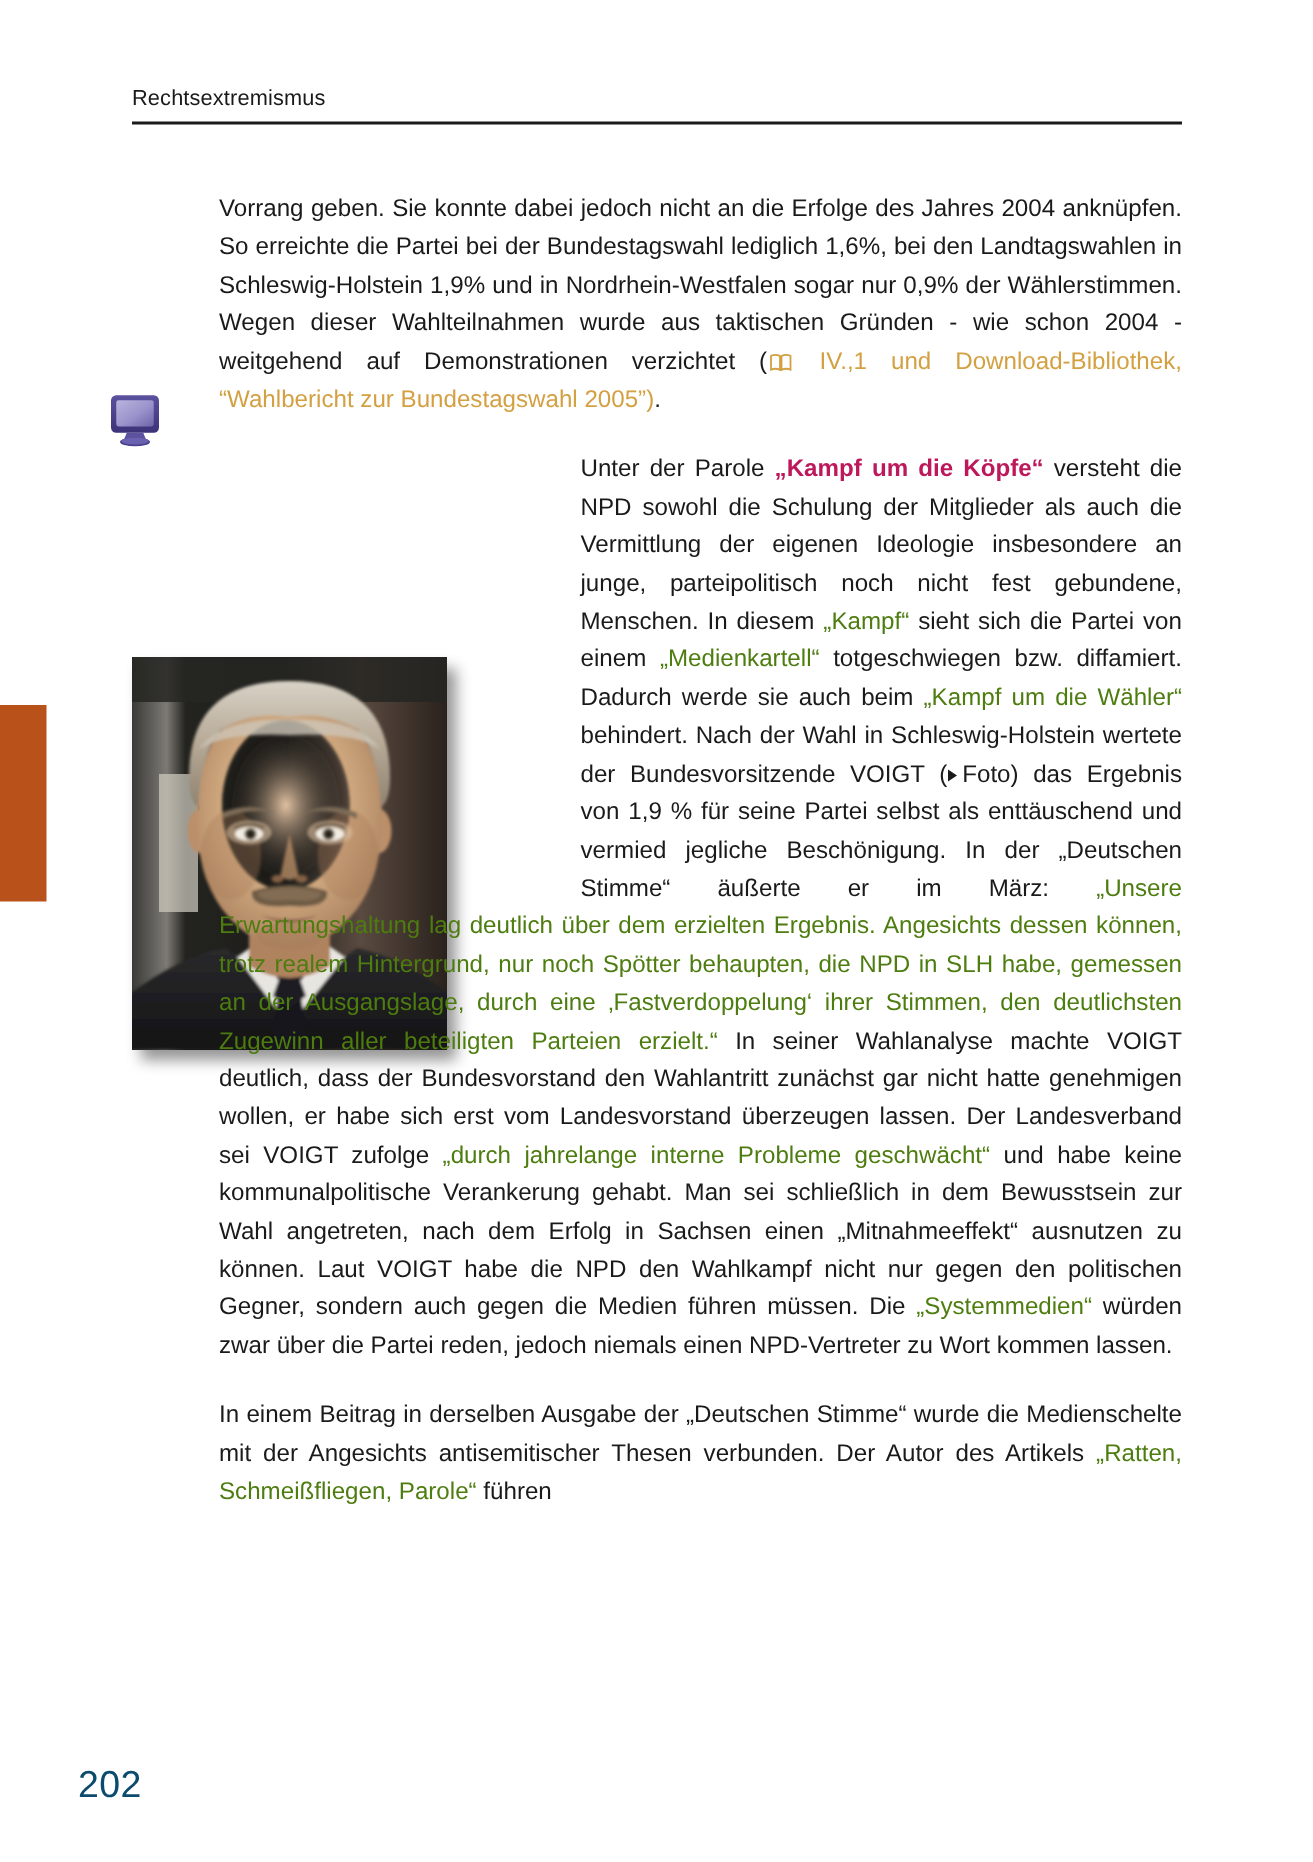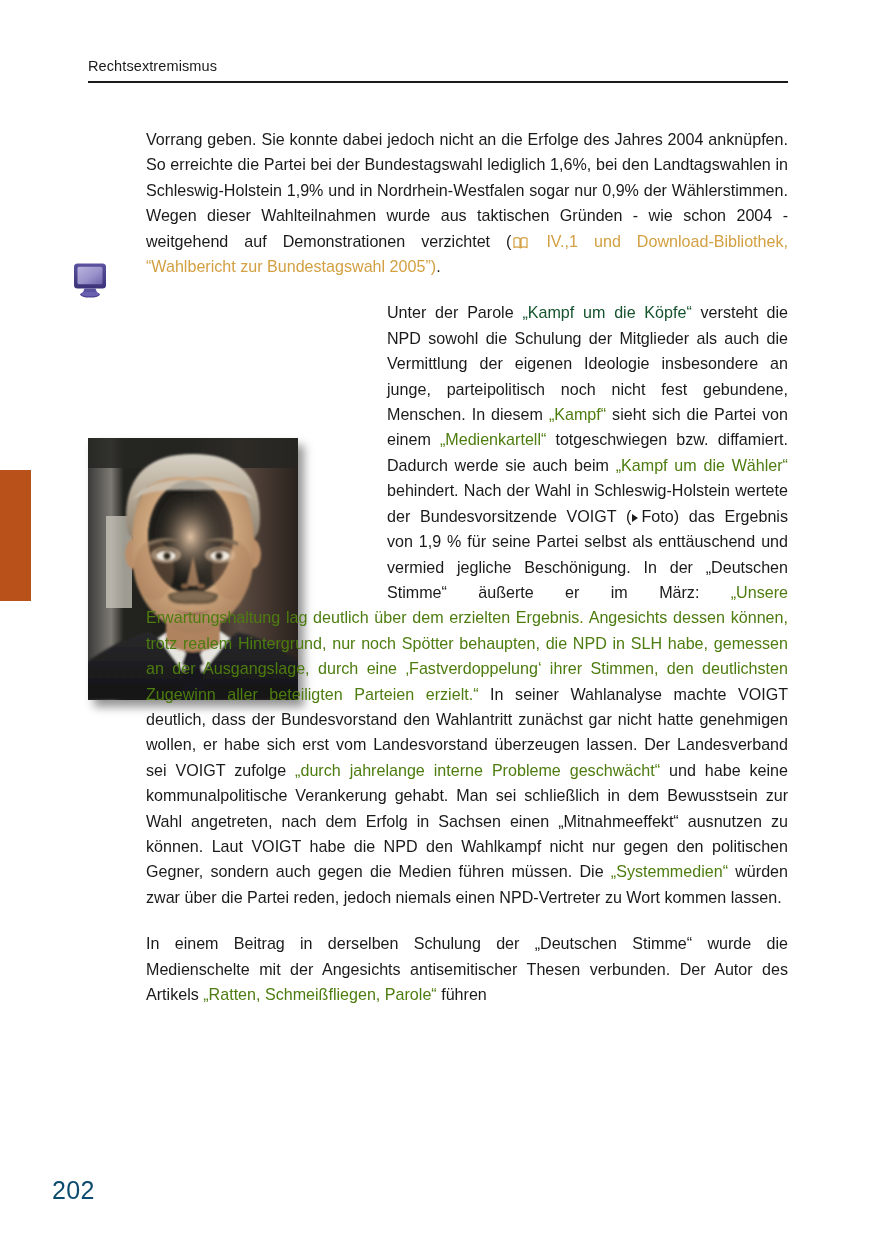--- a/index.html
+++ b/index.html
@@ -78,21 +78,21 @@
   }
   .column p {
     margin: 0 0 21px 0;
     text-align: justify;
     text-justify: inter-word;
   }
   .column p.last { margin-bottom: 0; }
 
   b, .b { font-weight: normal; }
   .blue   { color: #4d7c0f; }
-  .blue-b { color: #14532d; font-weight: normal; }
+  .blue-b { color: #be185d; font-weight: bold; }
   .gold   { color: #d3a042; }
 
   
   .photo-float {
     float: left;
     width: 219px;
     height: 278px;
     margin: 0 22px 6px 0;
     shape-margin: 8px;
   }
@@ -259,19 +259,19 @@
   <div class="column">
 
     <p><b>Vorrang geben.</b><span> Sie konnte dabei jedoch nicht an die Erfolge des Jahres 2004 anknüpfen. So erreichte die Partei bei der Bundestagswahl lediglich </span><b>1,6%</b><span>, bei den Landtagswahlen in Schleswig-Holstein 1,9% und in Nordrhein-Westfalen sogar nur 0,9% der Wählerstimmen. Wegen dieser Wahlteilnahmen wurde aus taktischen Gründen - wie schon 2004 - weitgehend auf Demonstrationen verzichtet (</span><span class="ico-inline"><svg viewBox="0 0 15 13" width="15" height="13" aria-hidden="true">
             <path d="M1 2.2 Q4.2 0.8 7 2.4 L7 11.6 Q4.2 10.2 1 11.4 Z" fill="none" stroke="#d3a042" stroke-width="1.2"></path>
             <path d="M14 2.2 Q10.8 0.8 8 2.4 L8 11.6 Q10.8 10.2 14 11.4 Z" fill="none" stroke="#d3a042" stroke-width="1.2"></path>
             <line x1="7.5" y1="2.6" x2="7.5" y2="11.4" stroke="#d3a042" stroke-width="1.1"></line>
           </svg></span><span class="gold"> IV.,1 und Download-Bibliothek, “Wahlbericht zur Bundestagswahl 2005”)</span><span>.</span></p>
 
     <p><span class="photo-float"></span><span>Unter der </span><b>Parole </b><span class="blue-b">„Kampf um die Köpfe“</span><span> versteht die NPD sowohl die </span><b>Schulung der Mitglieder als auch die Vermittlung der eigenen Ideologie insbesondere an junge, parteipolitisch noch nicht fest gebundene, Menschen</b><span>. In diesem </span><span class="blue">„Kampf“</span><span> sieht sich die Partei von einem </span><span class="blue">„Medienkartell“</span><span> totgeschwiegen bzw. diffamiert. Dadurch werde sie auch beim </span><span class="blue">„Kampf um die Wähler“</span><span> behindert. Nach der Wahl in Schleswig-Holstein wertete der Bundesvorsitzende VOIGT (</span><span class="tri"></span><span>Foto</span><span>) das Ergebnis von 1,9 % für seine Partei selbst als enttäuschend und vermied jegliche Beschönigung. In der „Deutschen Stimme“ äußerte er im März: </span><span class="blue">„Unsere Erwartungshaltung lag deutlich über dem erzielten Ergebnis. Angesichts dessen können, trotz realem Hintergrund, nur noch Spötter behaupten, die NPD in SLH habe, gemessen an der Ausgangslage, durch eine ‚Fastverdoppelung‘ ihrer Stimmen, den deutlichsten Zugewinn aller beteiligten Parteien erzielt.“</span><span> In seiner Wahlanalyse machte VOIGT deutlich, dass </span><b>der Bundesvorstand den Wahlantritt zunächst gar nicht hatte genehmigen wollen</b><span>, er habe sich erst vom Landesvorstand überzeugen lassen. Der Landesverband sei VOIGT zufolge </span><span class="blue">„durch jahrelange interne Probleme geschwächt“</span><span> und habe keine kommunalpolitische Verankerung gehabt. Man sei schließlich in dem Bewusstsein zur Wahl angetreten, </span><b>nach dem Erfolg in Sachsen</b><span> einen </span><b>„Mitnahmeeffekt“</b><span> ausnutzen zu können. Laut VOIGT habe die NPD den Wahlkampf nicht nur gegen den politischen Gegner, sondern auch gegen die Medien führen müssen. Die </span><span class="blue">„Systemmedien“</span><span> würden zwar über die Partei reden, jedoch niemals einen NPD-Vertreter zu Wort kommen lassen.</span></p>
 
-    <p class="last"><span>In einem Beitrag in derselben Schulung der „Deutschen Stimme“ wurde die </span><b>Medienschelte mit der Angesichts antisemitischer Thesen</b><span> verbunden. Der Autor des Artikels </span><span class="blue">„Ratten, Schmeißfliegen, Parole“</span><span> führen</span></p>
+    <p class="last"><span>In einem Beitrag in derselben Ausgabe der „Deutschen Stimme“ wurde die </span><b>Medienschelte mit der Angesichts antisemitischer Thesen</b><span> verbunden. Der Autor des Artikels </span><span class="blue">„Ratten, Schmeißfliegen, Parole“</span><span> führen</span></p>
 
   </div>
 
   <div class="folio">202</div>
 
 </div>
 
 </body></html>

